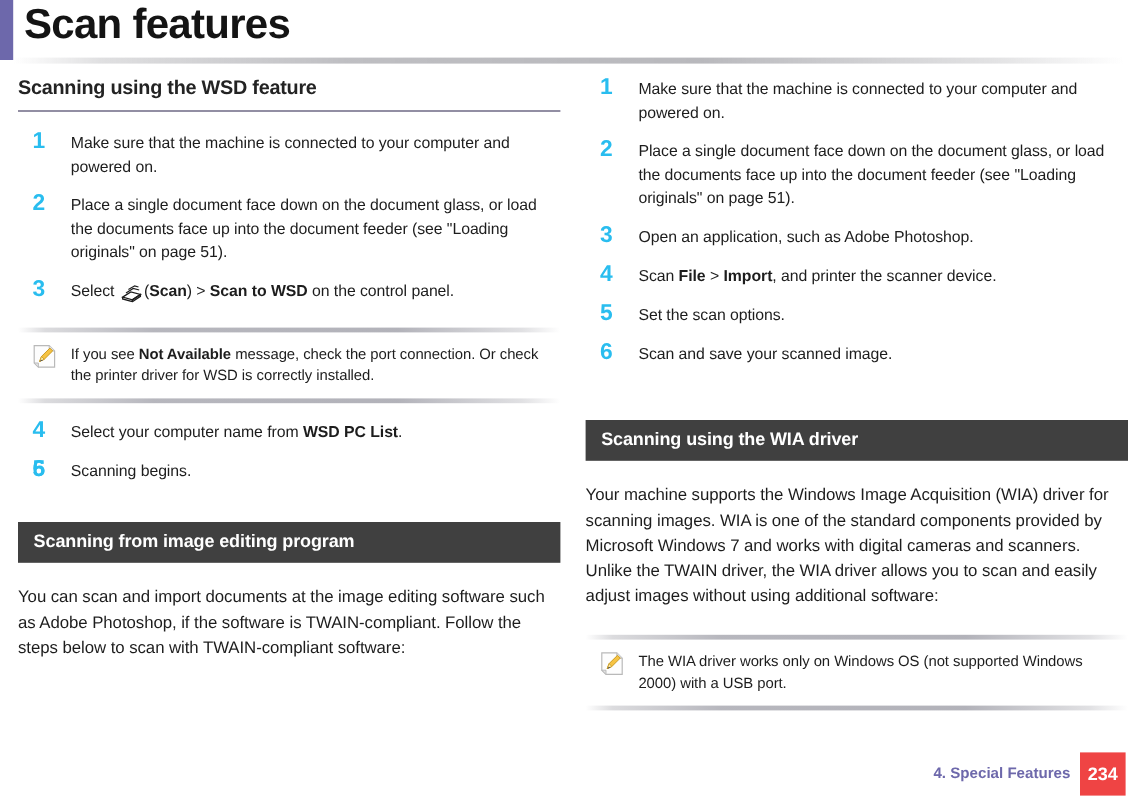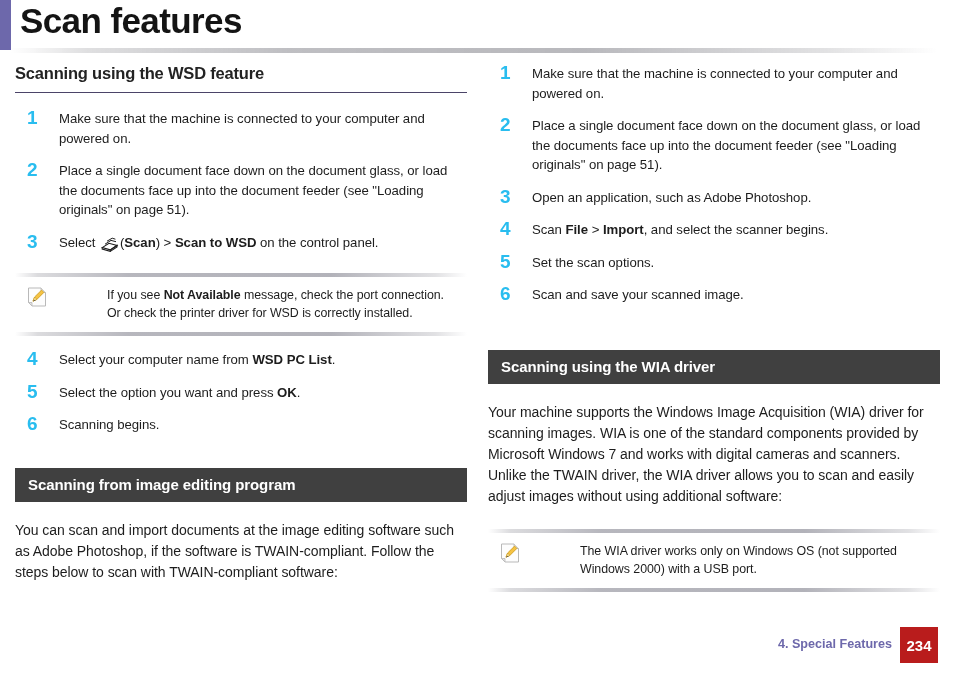--- a/index.html
+++ b/index.html
@@ -142,21 +142,20 @@
         rgba(190,190,195,0.55) 5%,
         rgba(170,170,178,0.85) 25%,
         rgba(170,170,178,0.9) 70%,
         rgba(195,195,200,0.5) 93%,
         rgba(255,255,255,0) 100%);
   }
   .note-body {
     display: flex;
     align-items: flex-start;
     padding: 9px 6px 10px 6px;
-    gap: 48px;
   }
   .note-icon {
     flex: 0 0 auto;
     width: 20px;
     height: 22px;
     margin: 1px 12px 0 6px;
   }
   .note-text {
     font-size: 12.4px;
     line-height: 18px;
@@ -189,21 +188,21 @@
     color: #6d68ab;
     letter-spacing: 0px;
     white-space: nowrap;
   }
   .footer-pagebox {
     position: absolute;
     right: 0;
     top: 2px;
     width: 38px;
     height: 36px;
-    background: #b91c1c;
+    background: #ef4444;
     color: #ffffff;
     font-size: 15px;
     font-weight: bold;
     display: flex;
     align-items: center;
     justify-content: center;
   }
 </style>
 </head>
 <body>
@@ -261,21 +260,20 @@
       <div class="note-rule"></div>
     </div>
 
     <ol class="steps">
       <li class="step">
         <span class="step-num">4</span>
         <span class="step-text"><span>Select your computer name from </span><b>WSD PC List</b><span>.</span></span>
       </li>
       <li class="step">
         <span class="step-num">5</span>
-        <span class="step-text"><span>Select the option you want and press </span><b>OK</b><span>.</span></span>
       </li>
       <li class="step">
         <span class="step-num">6</span>
         <span class="step-text">Scanning begins.</span>
       </li>
     </ol>
 
     <div style="height:20px"></div>
 
     <h2 class="section-heading-bar">Scanning from image editing program</h2>
@@ -292,21 +290,21 @@
       <li class="step">
         <span class="step-num">2</span>
         <span class="step-text">Place a single document face down on the document glass, or load the documents face up into the document feeder (see "Loading originals" on page 51).</span>
       </li>
       <li class="step">
         <span class="step-num">3</span>
         <span class="step-text">Open an application, such as Adobe Photoshop.</span>
       </li>
       <li class="step">
         <span class="step-num">4</span>
-        <span class="step-text"><span>Scan </span><b>File</b><span> &gt; </span><b>Import</b><span>, and select the scanner begins.</span></span>
+        <span class="step-text"><span>Scan </span><b>File</b><span> &gt; </span><b>Import</b><span>, and printer the scanner device.</span></span>
       </li>
       <li class="step">
         <span class="step-num">5</span>
         <span class="step-text">Set the scan options.</span>
       </li>
       <li class="step">
         <span class="step-num">6</span>
         <span class="step-text">Scan and save your scanned image.</span>
       </li>
     </ol>

